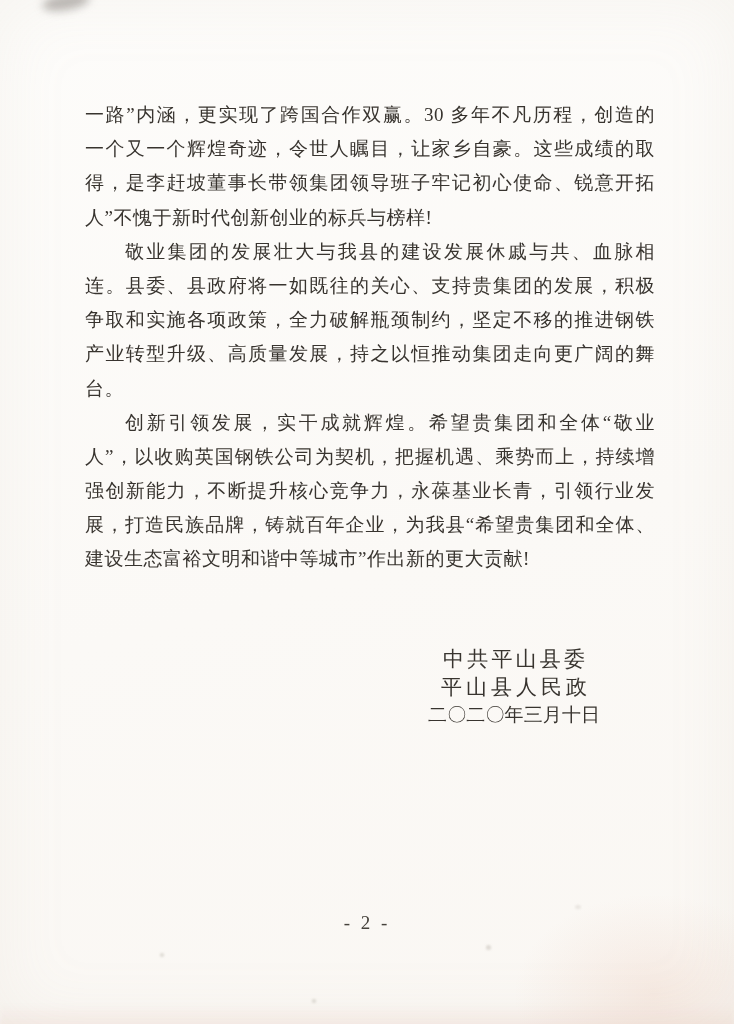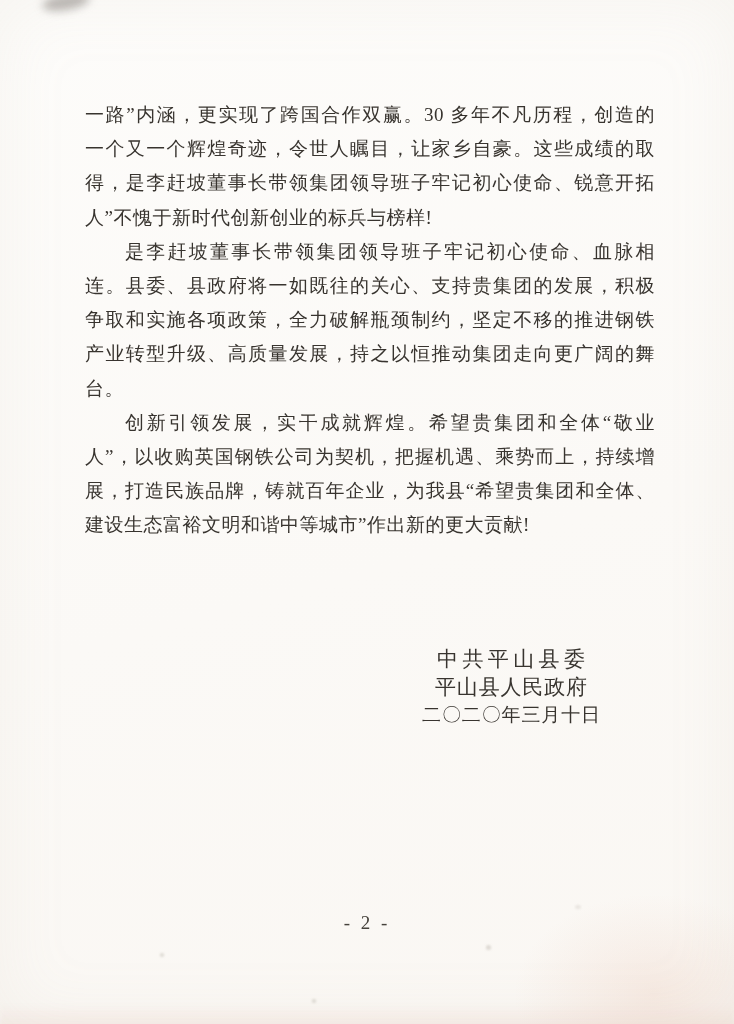--- a/index.html
+++ b/index.html
@@ -97,20 +97,21 @@
     top: 645px;
     width: 178px;
     font-size: 21px;
     line-height: 28px;
   }
   .sig-line {
     text-align: justify;
     text-align-last: justify;
     height: 28px;
     overflow: hidden;
+    margin-left: 6px;
   }
   .sig-org1 { padding: 0 15px; }
   .sig-org2 { padding: 0 13px; }
   .sig-date { font-size: 19px; }
 
   
   .page-number {
     position: absolute;
     left: 0;
     top: 912px;
@@ -132,27 +133,28 @@
   <div class="speck s1"></div>
   <div class="speck s2"></div>
   <div class="speck s3"></div>
   <div class="speck s4"></div>
 
   <div class="body-text">
     <div class="line">一路”内涵，更实现了跨国合作双赢。30 多年不凡历程，创造的</div>
     <div class="line">一个又一个辉煌奇迹，令世人瞩目，让家乡自豪。这些成绩的取</div>
     <div class="line">得，是李赶坡董事长带领集团领导班子牢记初心使命、锐意开拓</div>
     <div class="line noj">人”不愧于新时代创新创业的标兵与榜样!</div>
-    <div class="line indent">是李赶坡董事长带领集团领导班子牢记初心使命、血脉相</div>
+    <div class="line indent">敬业集团的发展壮大与我县的建设发展休戚与共、血脉相</div>
     <div class="line">连。县委、县政府将一如既往的关心、支持贵集团的发展，积极</div>
     <div class="line">争取和实施各项政策，全力破解瓶颈制约，坚定不移的推进钢铁</div>
     <div class="line">产业转型升级、高质量发展，持之以恒推动集团走向更广阔的舞</div>
     <div class="line noj">台。</div>
     <div class="line indent">创新引领发展，实干成就辉煌。希望贵集团和全体“敬业</div>
     <div class="line">人”，以收购英国钢铁公司为契机，把握机遇、乘势而上，持续增</div>
+    <div class="line">强创新能力，不断提升核心竞争力，永葆基业长青，引领行业发</div>
     <div class="line">展，打造民族品牌，铸就百年企业，为我县“希望贵集团和全体、</div>
     <div class="line noj">建设生态富裕文明和谐中等城市”作出新的更大贡献!</div>
   </div>
 
   <div class="signature">
     <div class="sig-line sig-org1">中共平山县委</div>
     <div class="sig-line sig-org2">平山县人民政府</div>
     <div class="sig-line sig-date">二〇二〇年三月十日</div>
   </div>
 

